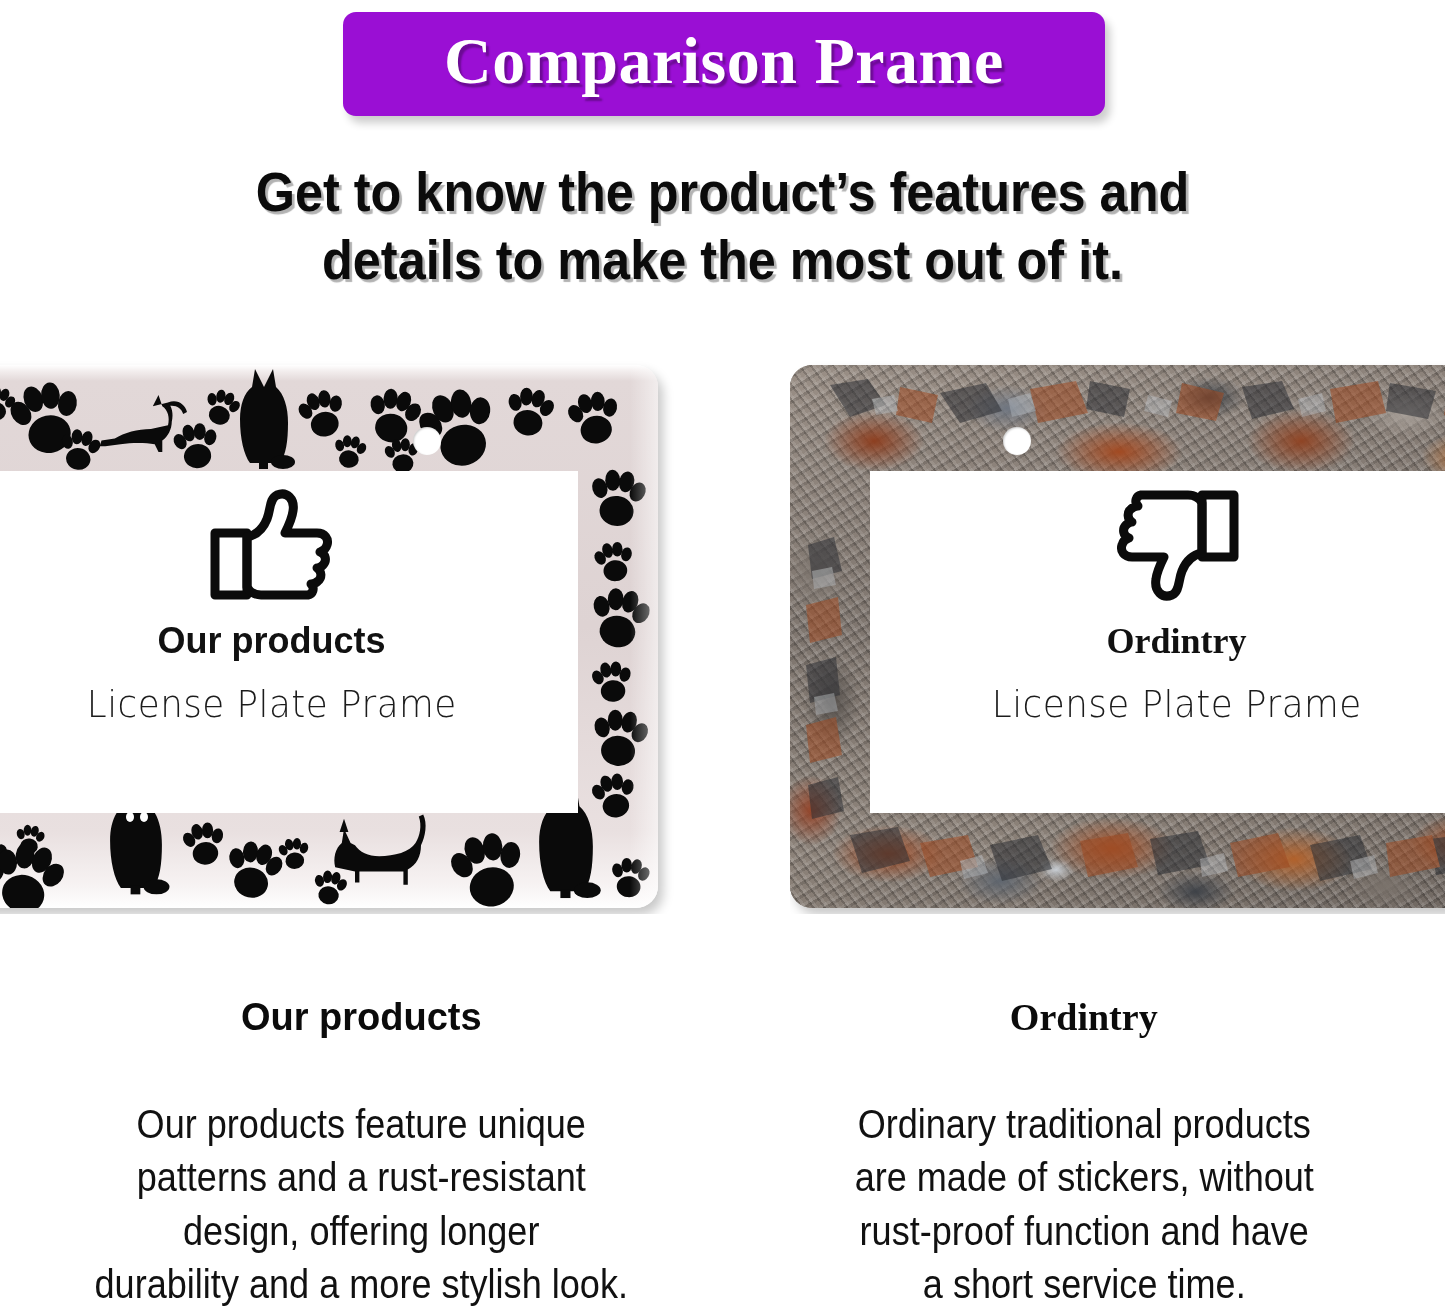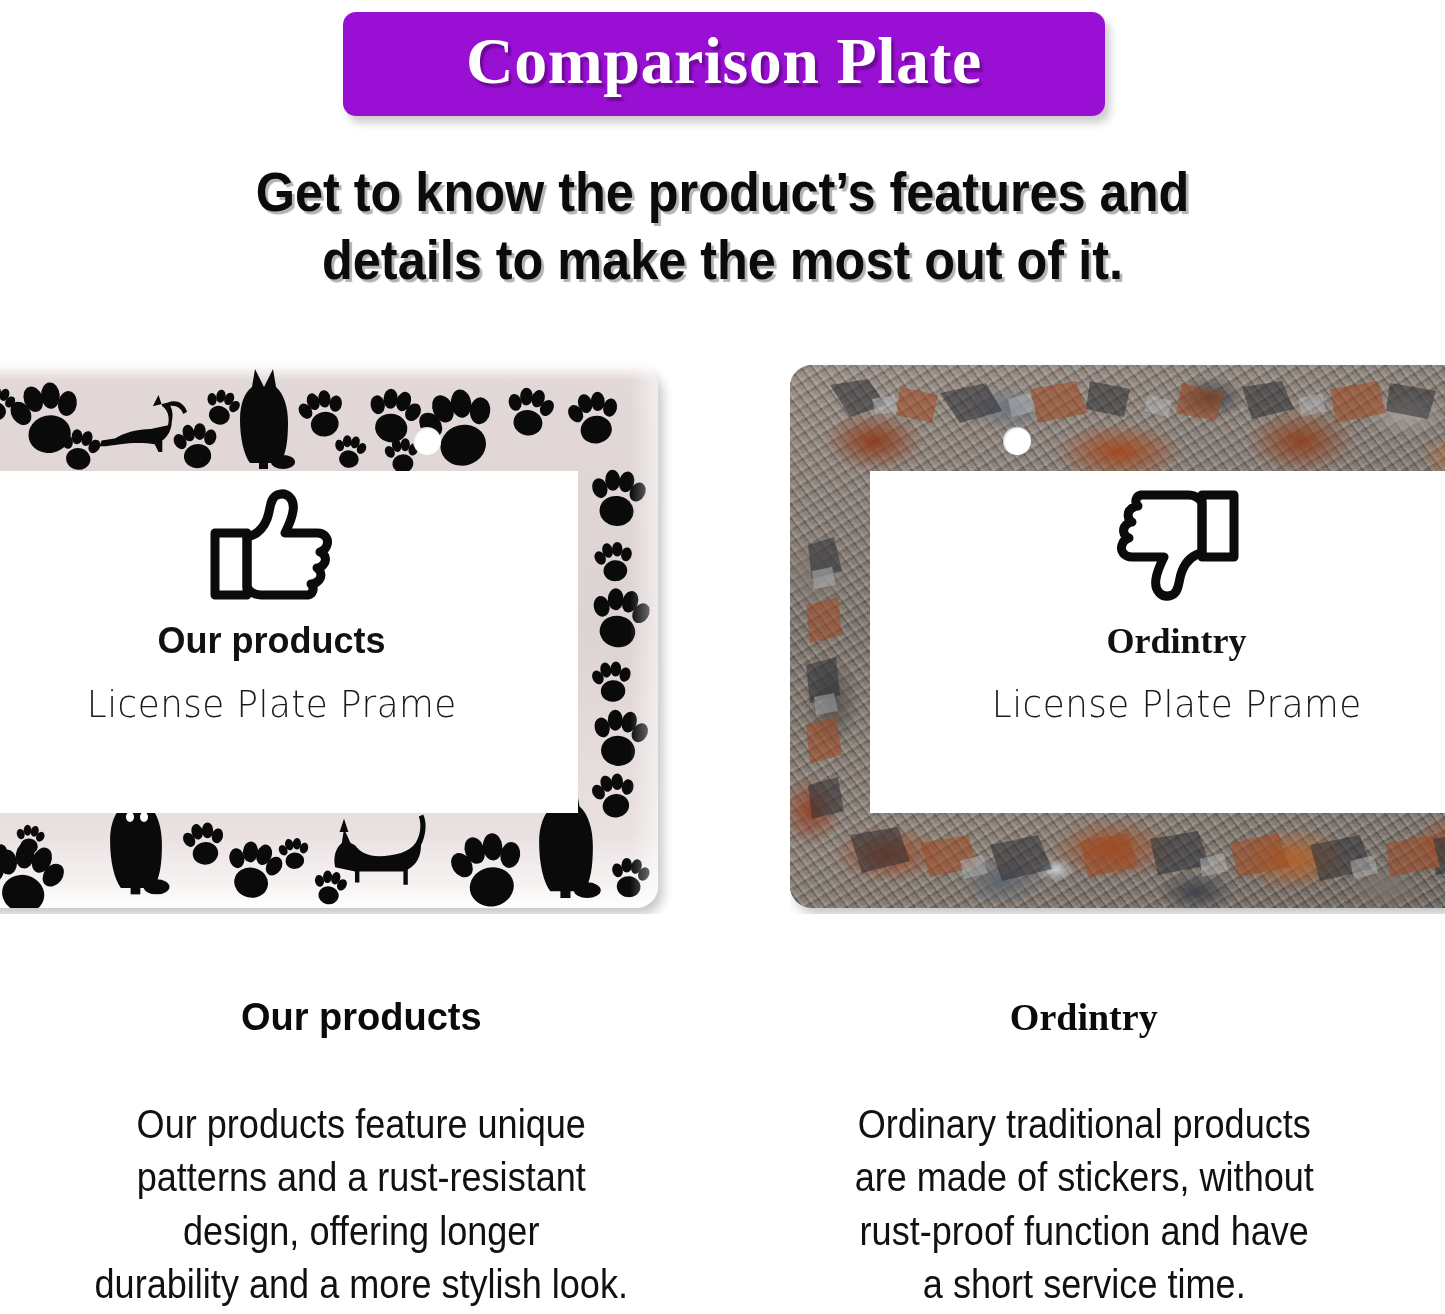--- a/index.html
+++ b/index.html
@@ -247,21 +247,21 @@
   .col-body .ln { display: block; white-space: nowrap; }
 </style>
 </head>
 <body>
 
 <div id="page">
 
   <div id="header">
 
     <div id="title-banner">
-      <div id="title-text">Comparison Plate</div>
+      <div id="title-text">Comparison Prame</div>
     </div>
 
     <div id="subtitle">
       <span class="ln">Get to know the product’s features and</span>
       <span class="ln">details to make the most out of it.</span>
     </div>
 
   </div>
 
   <div id="frames">

